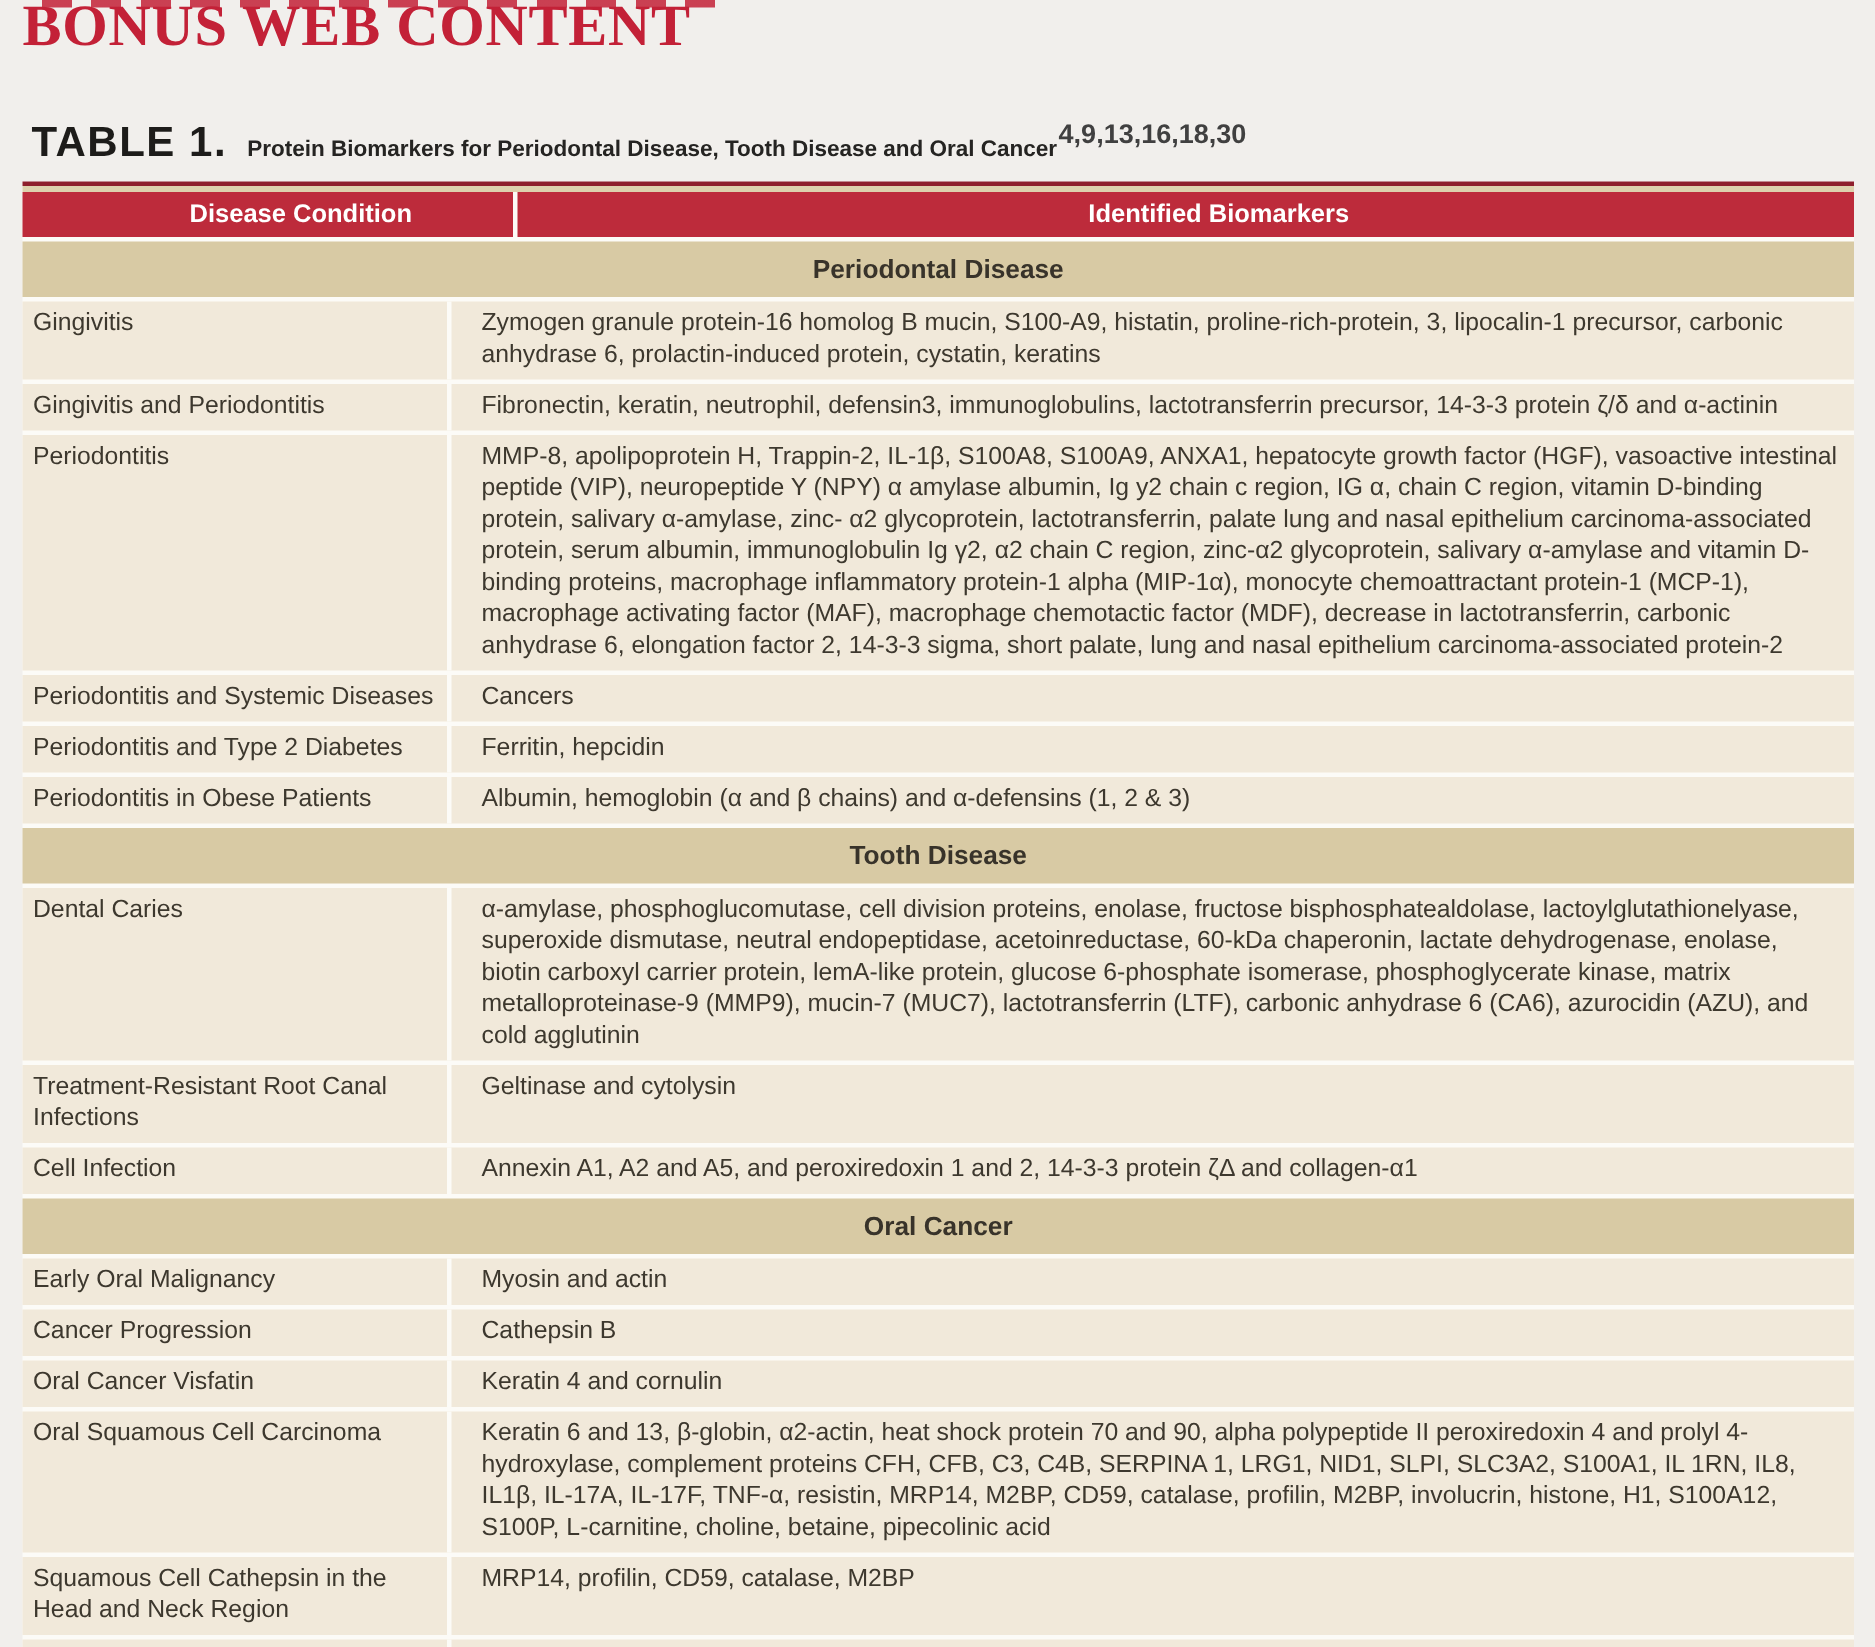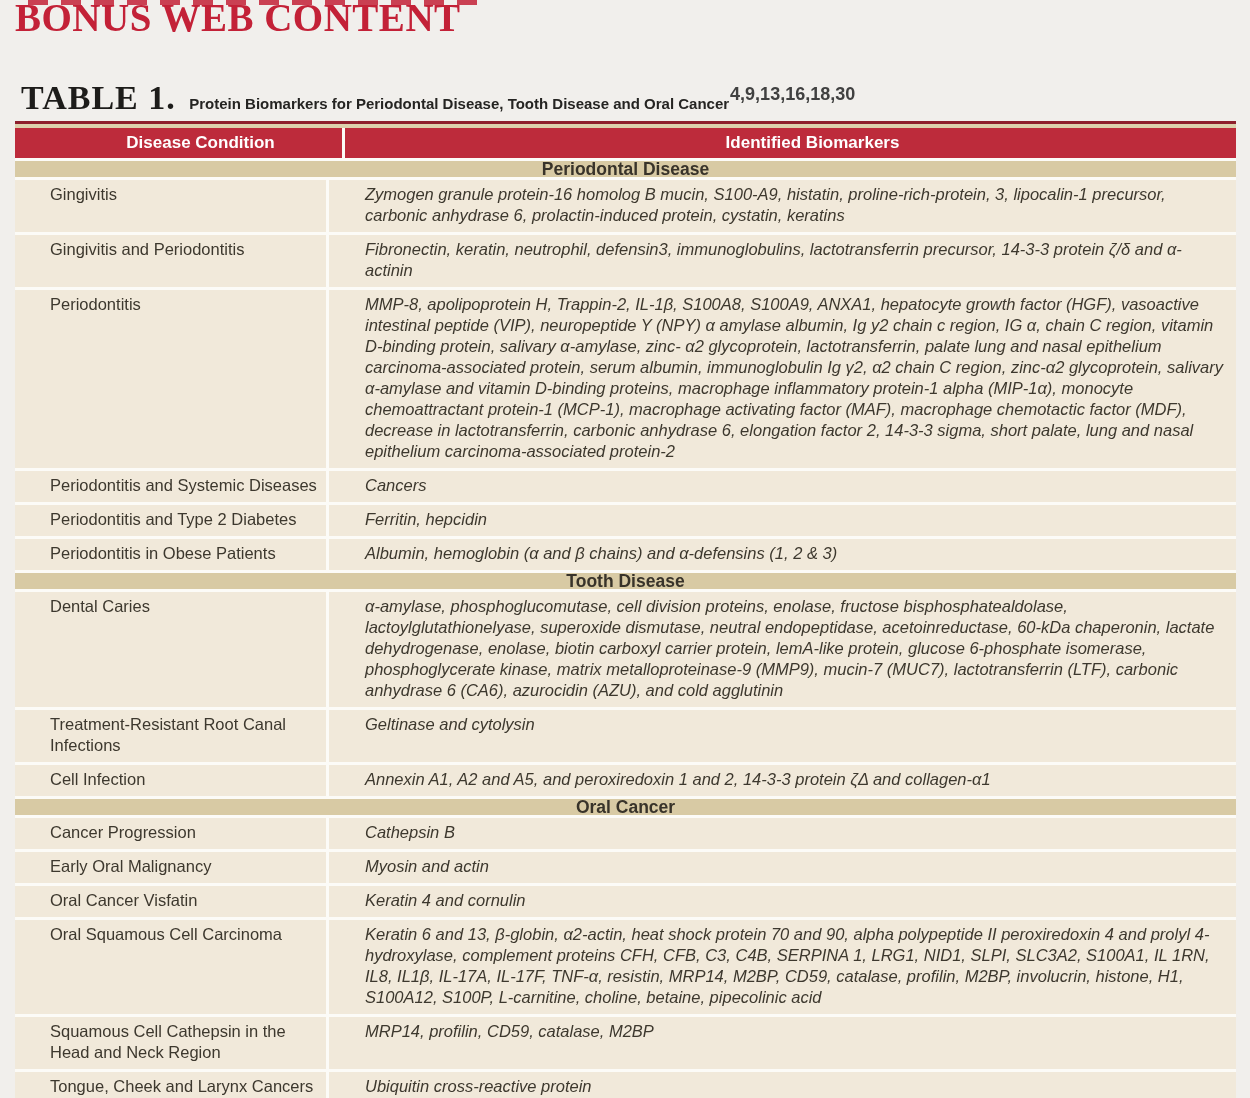--- a/index.html
+++ b/index.html
@@ -17,22 +17,22 @@
   }
   .kicker{
     position:absolute;left:15px;top:1px;margin:0;
     font-family:"Liberation Serif",serif;font-weight:700;
     font-size:39px;color:#c32137;letter-spacing:.5px;line-height:34px;
   }
   .caption{
     position:absolute;left:21px;top:79px;white-space:nowrap;
   }
   .caption .tlabel{
-    font-family:Liberation Serif, serif;font-weight:600;
-    font-size:34px;color:#1d1c1a;letter-spacing:1px;
+    font-family:Liberation Sans, sans-serif;font-weight:600;
+    font-size:28px;color:#1d1c1a;letter-spacing:1px;
   }
   .caption .ttitle{
     font-weight:700;font-size:15px;color:#252422;margin-left:9px;
   }
   .caption .trefs{
     font-weight:700;font-size:18px;color:#404040;vertical-align:9px;margin-left:1px;
   }
   .btable{
     position:absolute;left:15px;top:121px;width:1221px;
     background:#fcfbf7;
@@ -43,31 +43,31 @@
     display:flex;background:#bd2b3b;height:30px;margin-bottom:3px;
   }
   .t-header .hcell{
     display:flex;align-items:center;justify-content:center;
     color:#ffffff;font-weight:700;font-size:17px;padding-left:44px;
   }
   .hcell.cond{width:283px;}
   .hcell.bio{flex:1;}
   .vdiv{width:3px;background:#fcfbf7;align-self:stretch;flex:none;}
   .sec-bar{
-    height:16px;background:#d8caa4;margin-bottom:3px;
+    height:37px;background:#d8caa4;margin-bottom:3px;
     display:flex;align-items:center;justify-content:center;
     font-weight:700;font-size:17.5px;color:#38332a;
   }
   .row{display:flex;background:#f1e9da;margin-bottom:3px;}
   .cell{
     font-size:16.5px;line-height:21px;color:#3d382e;
-    padding:4px 10px 6px;box-sizing:border-box;margin-left:28px;
+    padding:4px 10px 6px;box-sizing:border-box;
   }
   .cell.cond{width:283px;padding-left:7px;padding-right:3px;flex:none;}
-  .cell.bio{flex:1;padding-left:8px;font-style:italic;}
+  .cell.bio{flex:1;padding-left:20px;}
 </style>
 </head>
 <body>
 
 <div>
 
   <div class="top-crop"></div>
 
   <h1 class="kicker">BONUS WEB CONTENT</h1>
 
@@ -134,29 +134,29 @@
     <div class="cell bio">Geltinase and cytolysin</div>
   </div>
 
   <div class="row">
     <div class="cell cond">Cell Infection</div>
     <div class="vdiv"></div>
     <div class="cell bio">Annexin A1, A2 and A5, and peroxiredoxin 1 and 2, 14-3-3 protein ζΔ and collagen-α1</div>
   </div>
 <div class="sec-bar">Oral Cancer</div>
   <div class="row">
+    <div class="cell cond">Early Oral Malignancy</div>
+    <div class="vdiv"></div>
+    <div class="cell bio">Myosin and actin</div>
+  </div>
+
+  <div class="row">
     <div class="cell cond">Cancer Progression</div>
     <div class="vdiv"></div>
     <div class="cell bio">Cathepsin B</div>
-  </div>
-
-  <div class="row">
-    <div class="cell cond">Early Oral Malignancy</div>
-    <div class="vdiv"></div>
-    <div class="cell bio">Myosin and actin</div>
   </div>
 
   <div class="row">
     <div class="cell cond">Oral Cancer Visfatin</div>
     <div class="vdiv"></div>
     <div class="cell bio">Keratin 4 and cornulin</div>
   </div>
 
   <div class="row">
     <div class="cell cond">Oral Squamous Cell Carcinoma</div>

